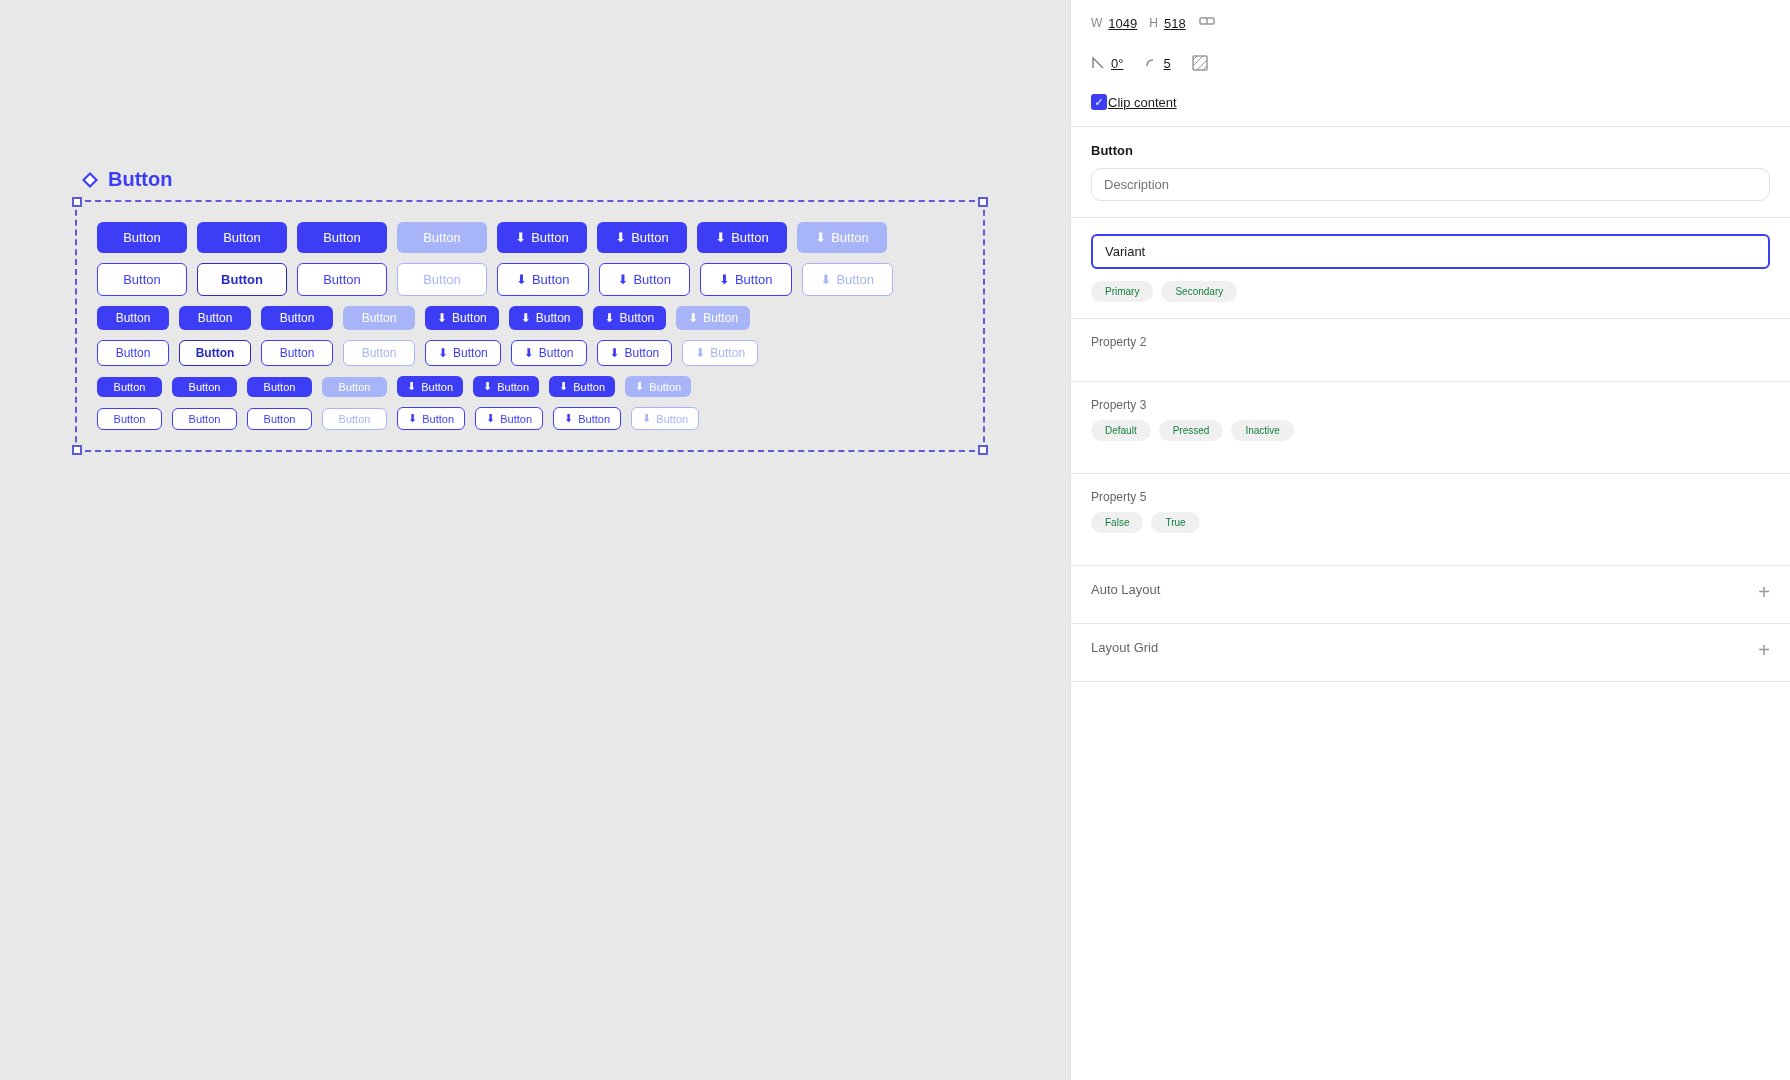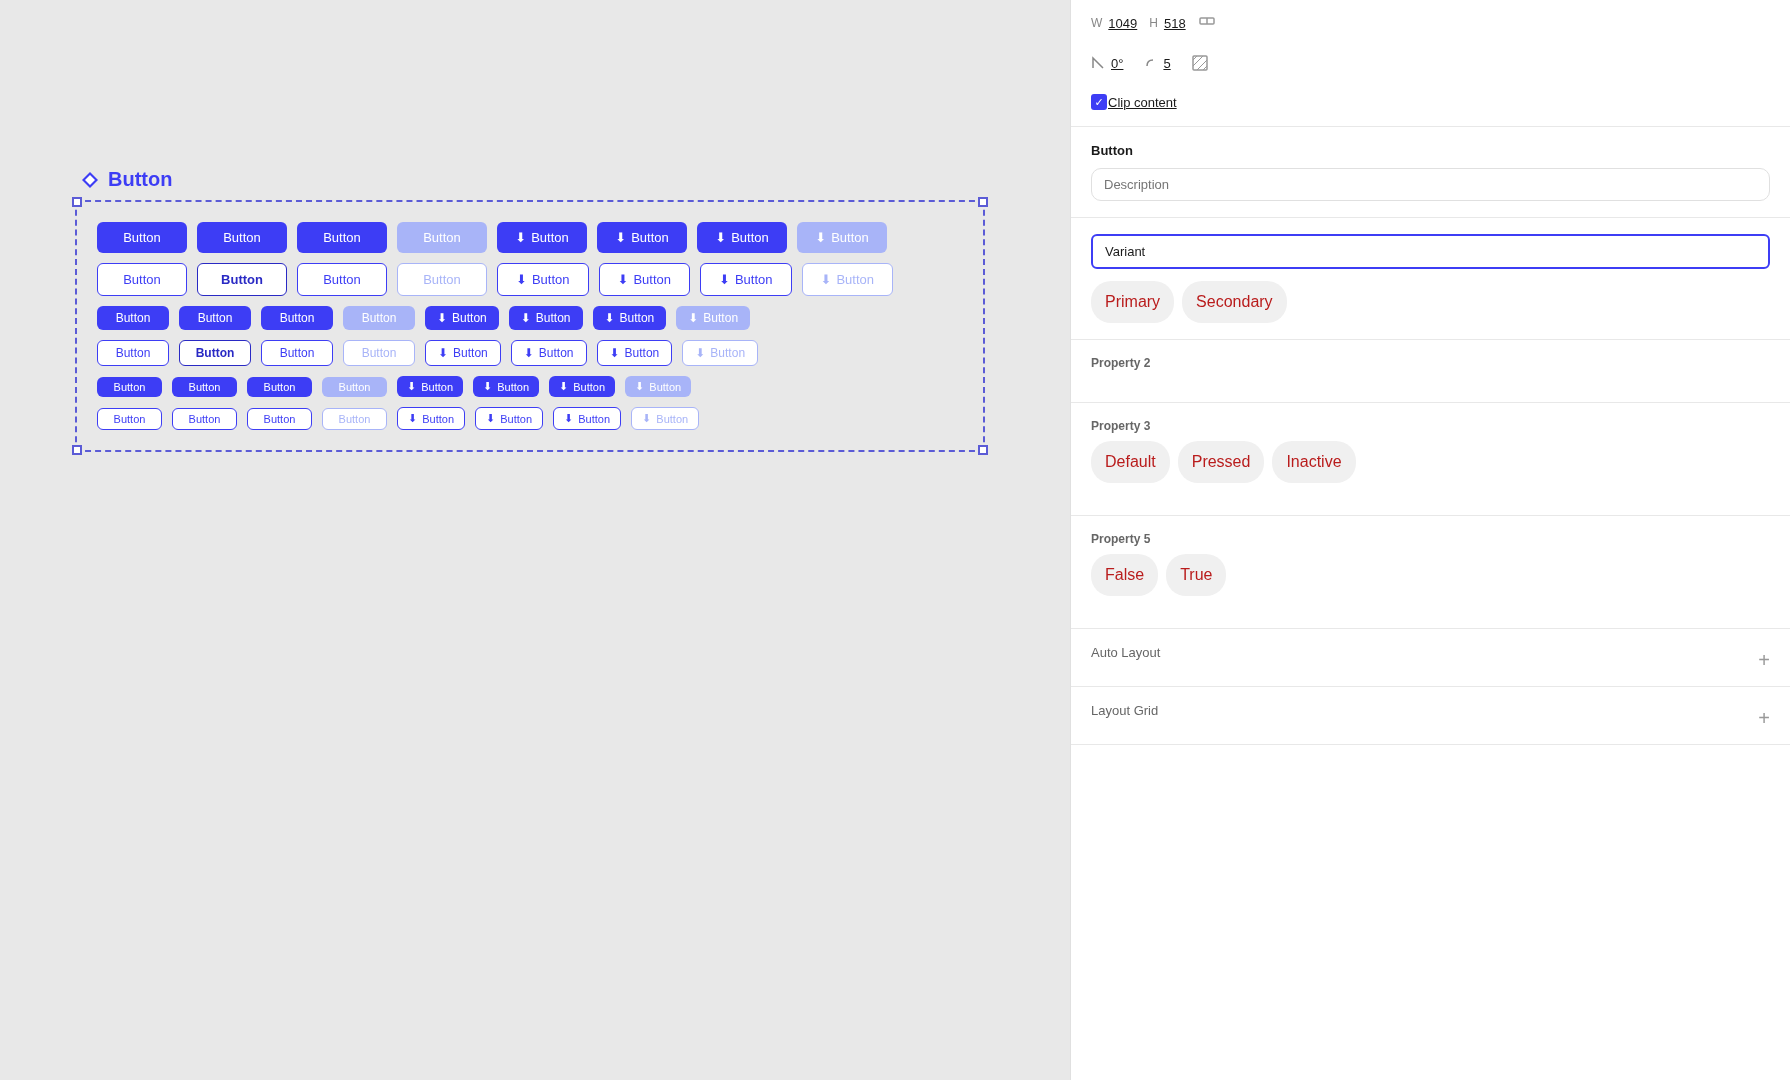--- a/index.html
+++ b/index.html
@@ -271,40 +271,40 @@
     .variant-tags {
       display: flex;
       gap: 8px;
       flex-wrap: wrap;
       margin-top: 8px;
     }
 
     .variant-tag {
       background: #f0f0f0;
       border-radius: 20px;
-      padding: 12px 14px;
-      font-size: 16px;
-      color: #b91c1c;
+      padding: 5px 14px;
+      font-size: 10px;
+      color: #15803d;
       cursor: pointer;
     }
 
     .property-group {
       margin-bottom: 16px;
     }
 
     .property-label {
       font-size: 12px;
       color: #666;
       margin-bottom: 8px;
-      font-weight: 700;
+      font-weight: 400;
     }
 
     .auto-layout-row, .layout-grid-row {
       display: flex;
-      align-items: flex-end;
+      align-items: flex-start;
       justify-content: space-between;
       padding: 16px 20px;
       border-bottom: 1px solid #e8e8e8;
     }
 
     .section-add {
       color: #999;
       font-size: 20px;
       cursor: pointer;
       line-height: 1;

